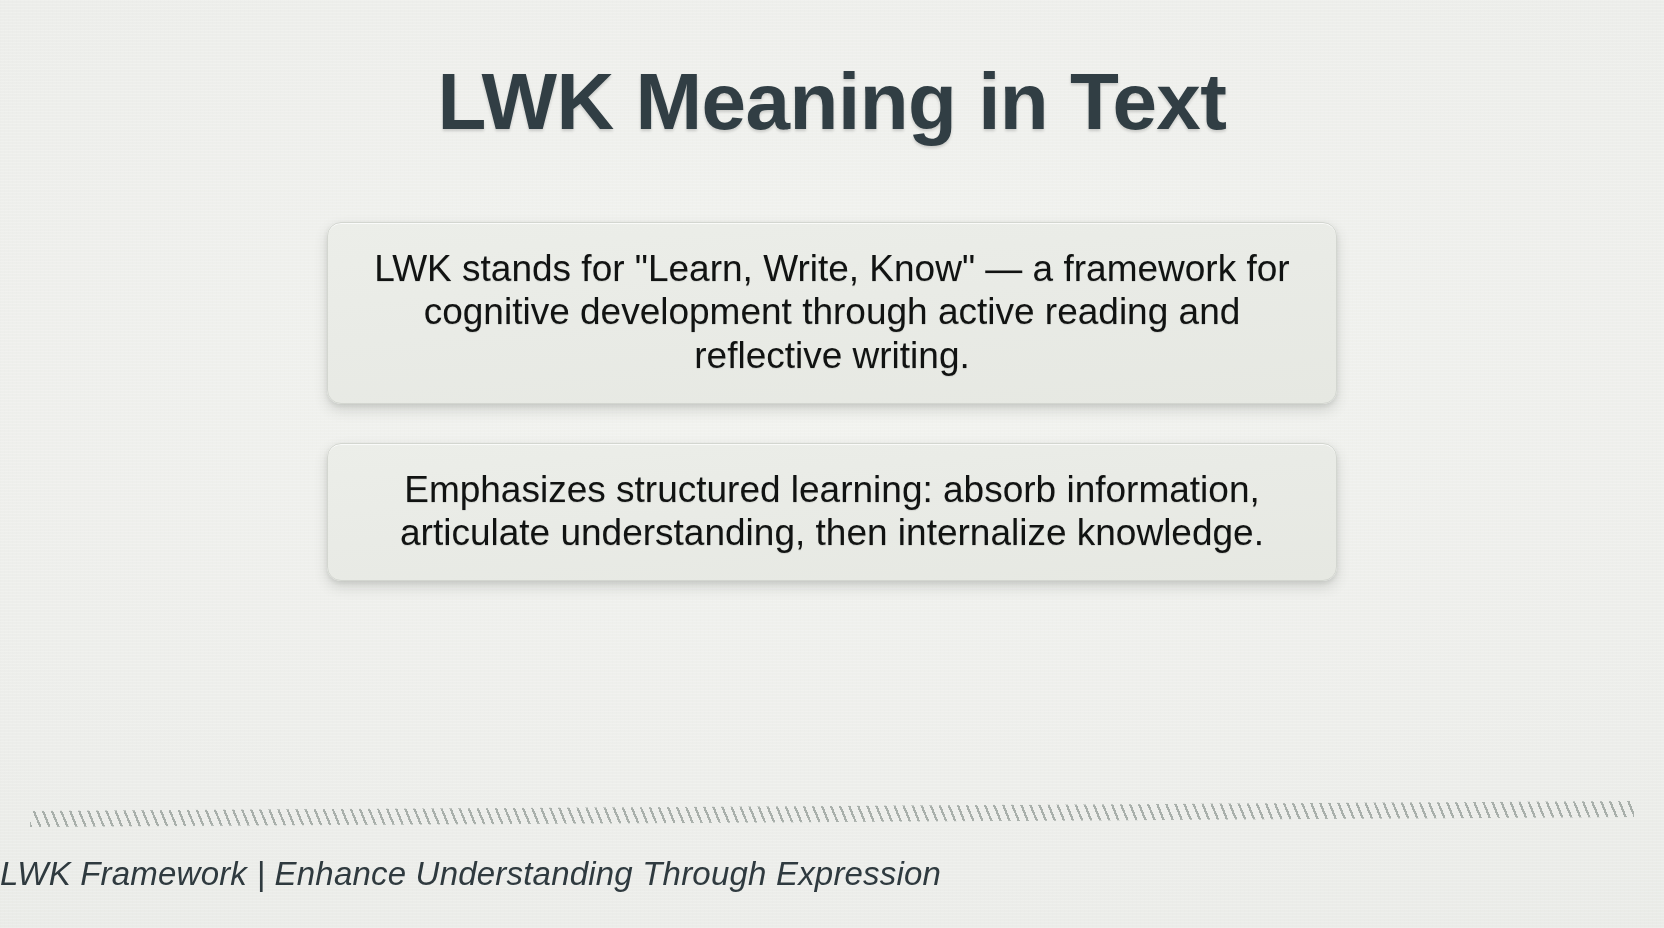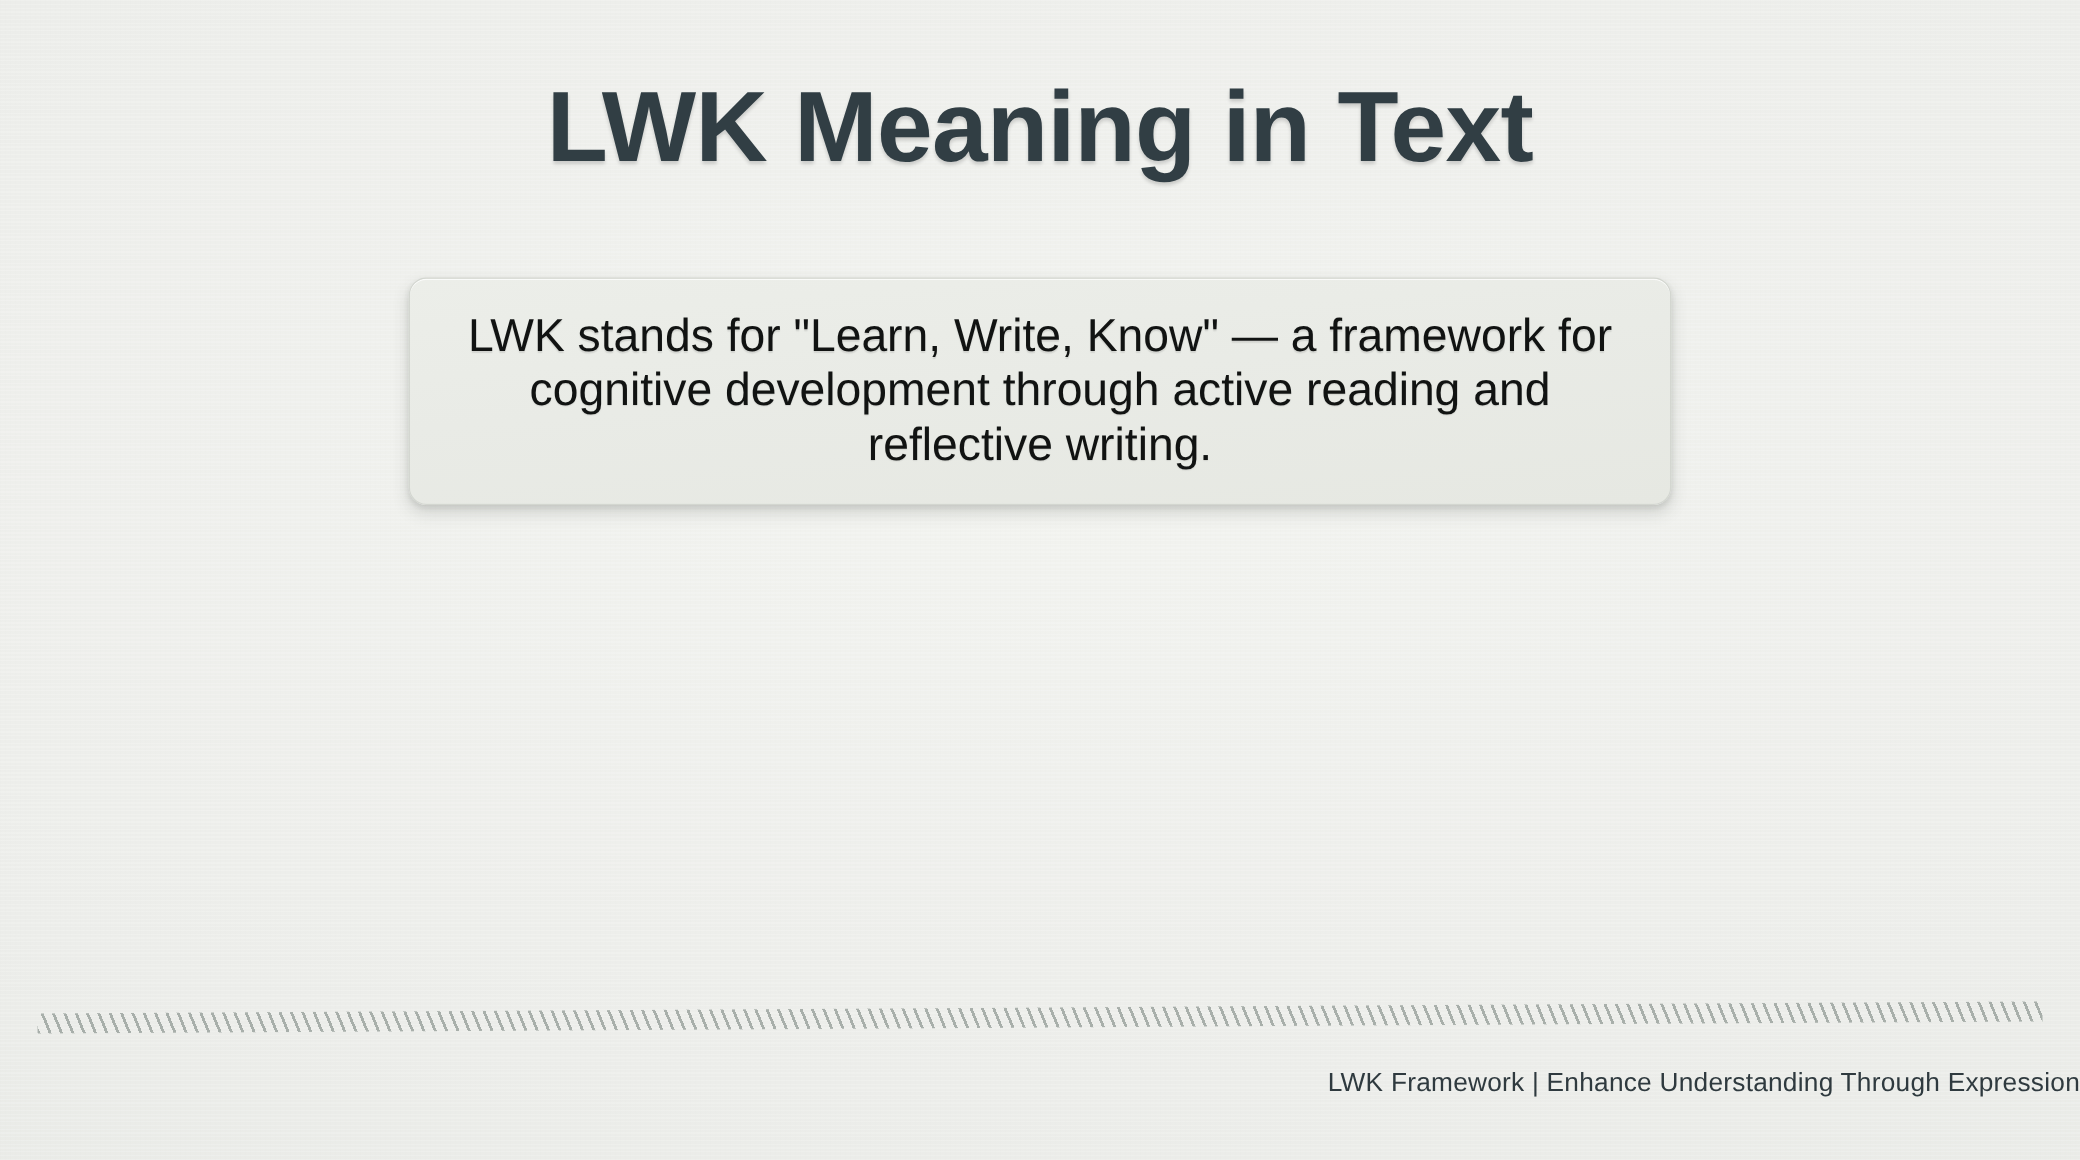--- a/index.html
+++ b/index.html
@@ -106,22 +106,23 @@
     opacity: .85;
     transform: rotate(-0.35deg);
   }
 
   
   .footer {
     position: absolute;
     top: 855px;
     left: 0;
     width: 1664px;
-    text-align: right;
-    font-size: 21px;
+    text-align: left;
+    font-size: 33px;
+    font-style: italic;
     font-weight: 400;
     color: #2f3a3f;
     font-stretch: condensed;
     letter-spacing: .2px;
   }
 </style>
 </head>
 <body>
 
 <div class="slide"></div>
@@ -130,20 +131,23 @@
 <div class="content">
 
   <div class="title">LWK Meaning in Text</div>
 
   <div class="cards">
 
     <div class="card">
       <div class="card-text">LWK stands for "Learn, Write, Know" — a framework for cognitive development through active reading and reflective writing.</div>
     </div>
 
+    <div class="card">
+      <div class="card-text">Emphasizes structured learning: absorb information,  articulate understanding, then internalize knowledge.</div>
+    </div>
 
 
   </div>
 
   <div class="divider"></div>
 
   <div class="footer">LWK Framework | Enhance Understanding Through Expression</div>
 
 </div>
 

